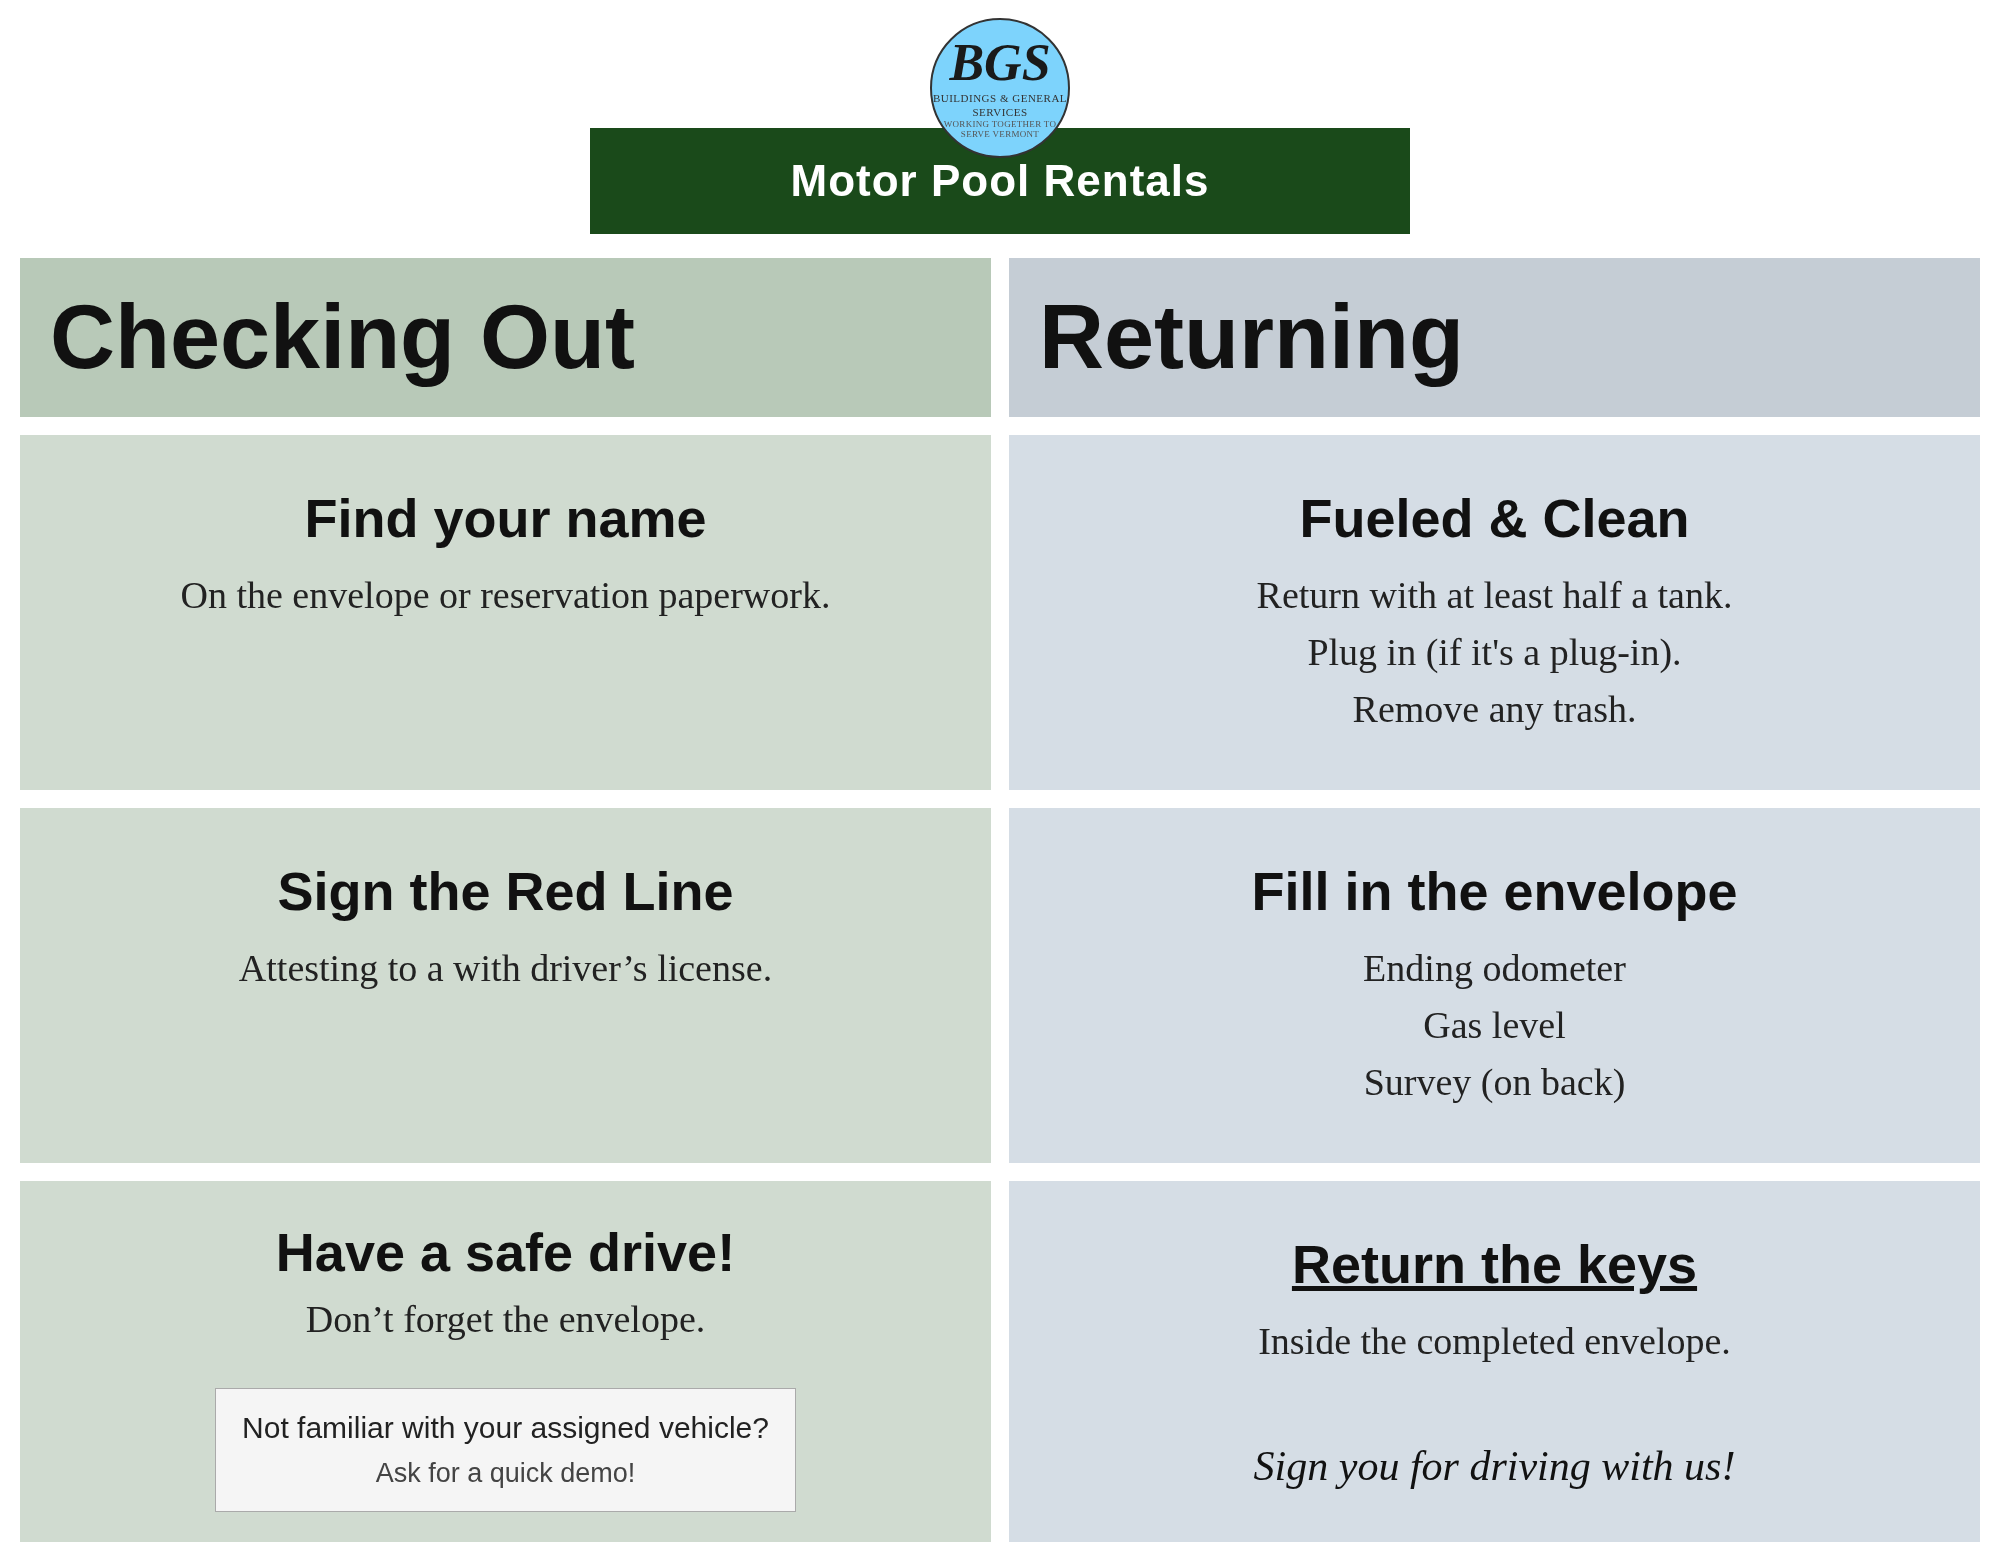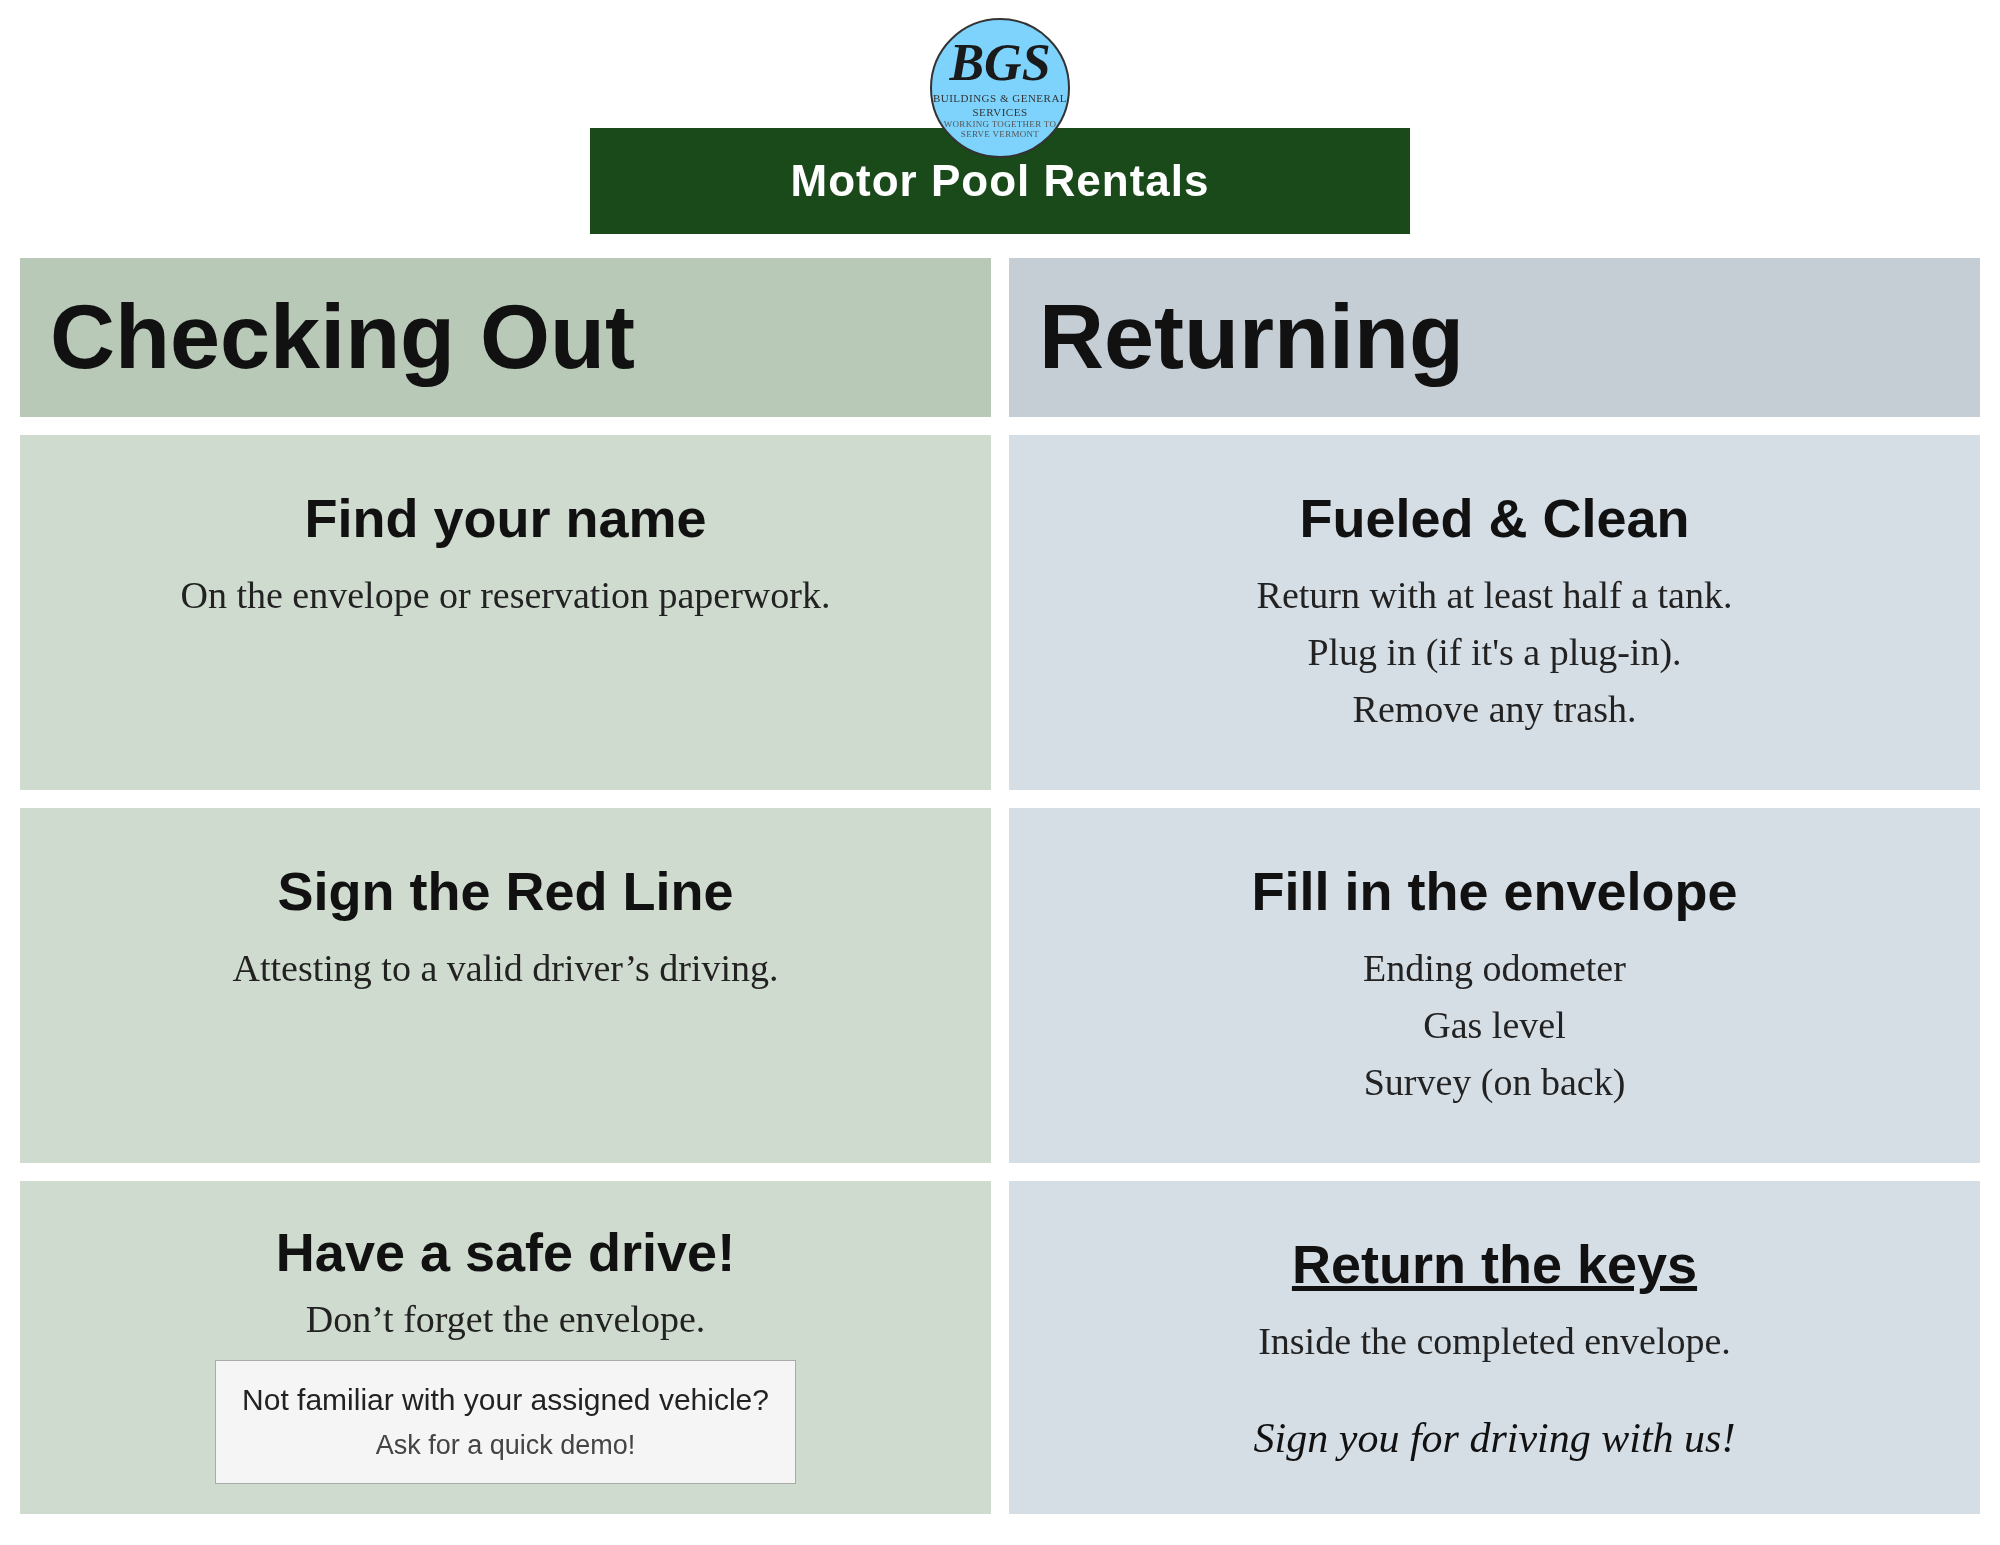--- a/index.html
+++ b/index.html
@@ -143,21 +143,21 @@
       text-align: center;
       position: relative;
     }
 
     .tooltip-box {
       background: #f5f5f5;
       border: 1.5px solid #aaa;
       padding: 18px 26px;
       display: inline-block;
       text-align: center;
-      margin-top: 12px;
+      margin-top: 40px;
     }
 
     .tooltip-box p {
       font-family: Arial, Helvetica, sans-serif;
       font-size: 30px;
       color: #222;
       line-height: 1.4;
     }
 
     .tooltip-box .demo-line {
@@ -214,21 +214,21 @@
     <p>On the envelope or reservation paperwork.</p>
   </div>
 
   <div class="card card-right">
     <h3>Fueled &amp; Clean</h3>
     <p>Return with at least half a tank.<br>Plug in (if it's a plug-in).<br>Remove any trash.</p>
   </div>
 
   <div class="card card-left">
     <h3>Sign the Red Line</h3>
-    <p>Attesting to a valid driver’s driving.</p>
+    <p>Attesting to a with driver’s license.</p>
   </div>
 
   <div class="card card-right">
     <h3>Fill in the envelope</h3>
     <p>Ending odometer<br>Gas level<br>Survey (on back)</p>
   </div>
 
   <div class="card-last-left">
     <h3 style="font-family: Arial, Helvetica, sans-serif; font-size: 54px; font-weight: bold; color: #111; margin-bottom: 8px;">Have a safe drive!</h3>
     <p style="font-family: Georgia, serif; font-size: 38px; color: #222; line-height: 1.5;">Don’t forget the envelope.</p>

